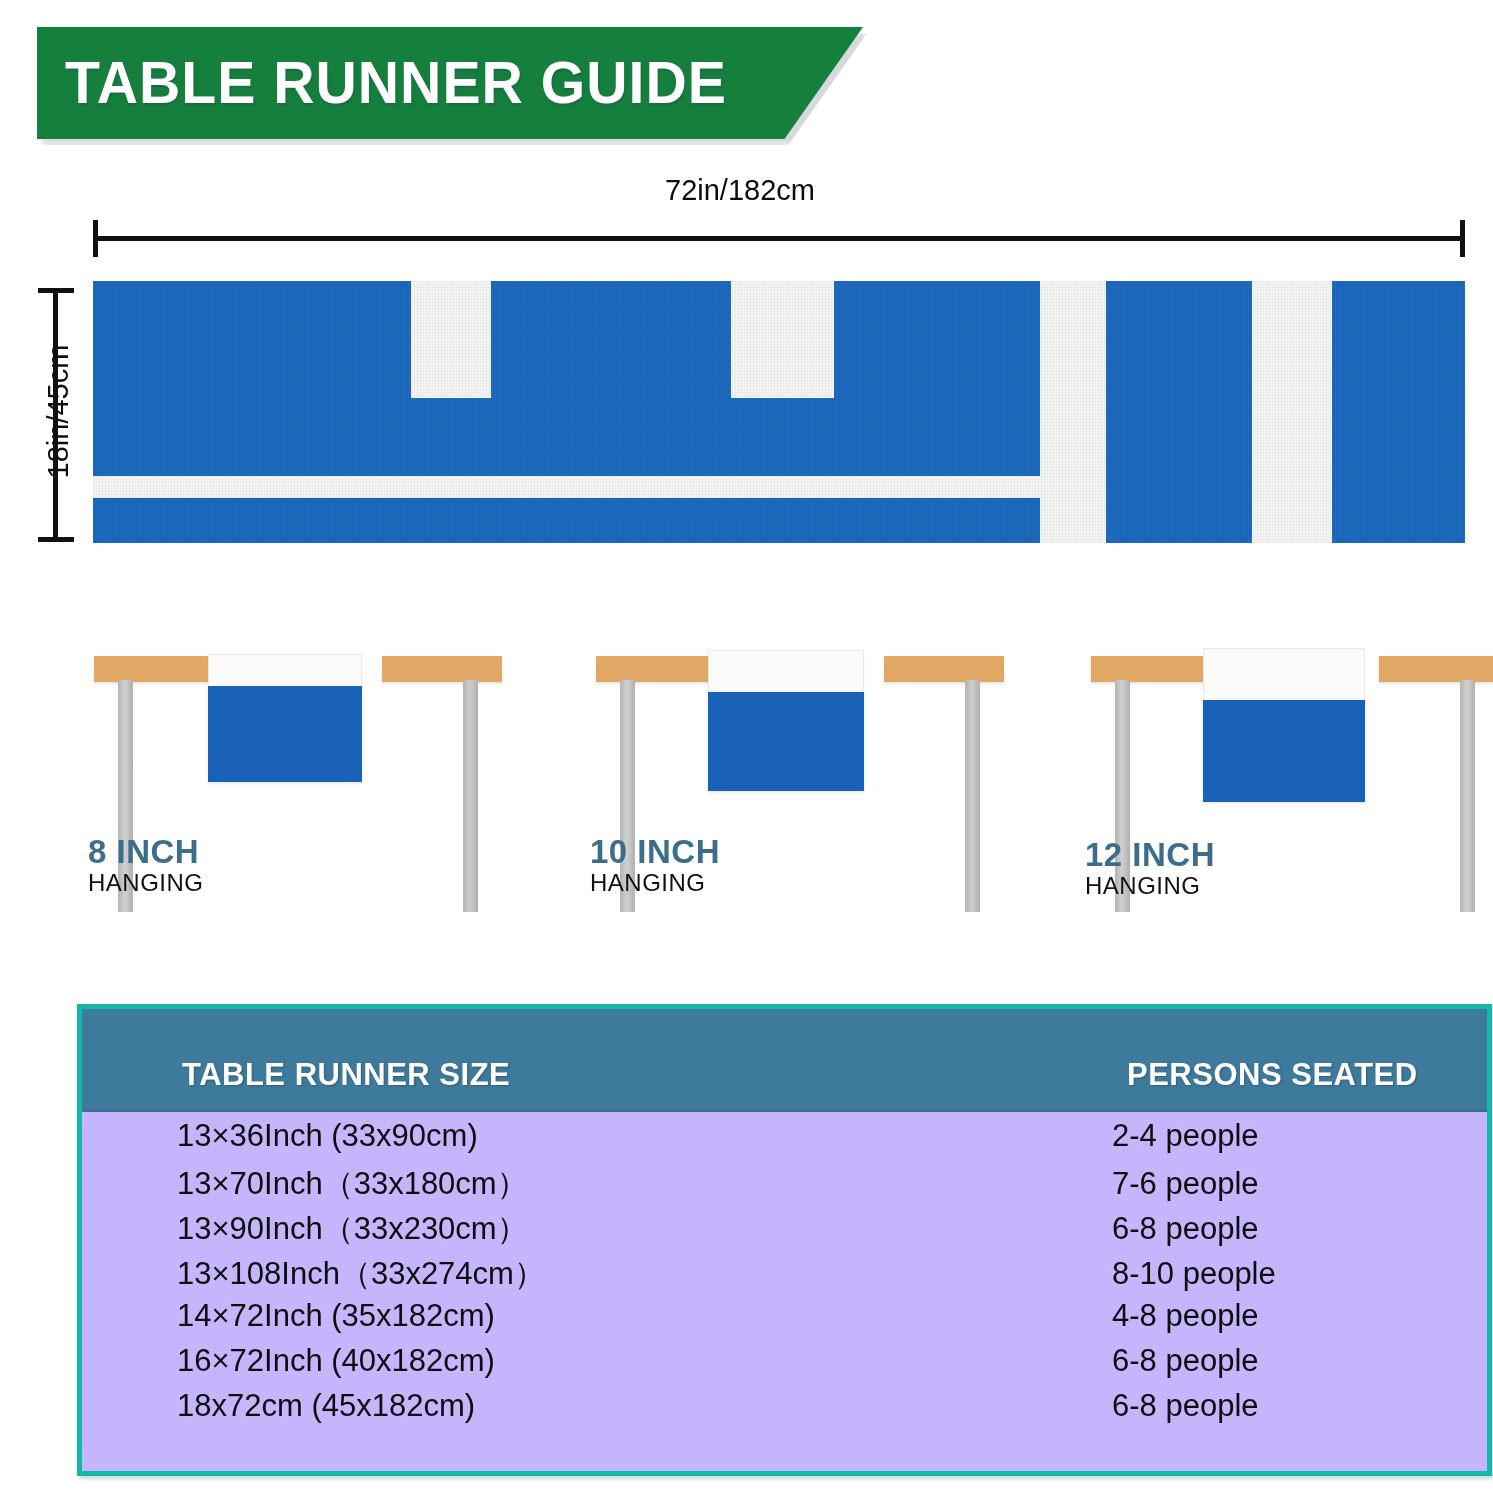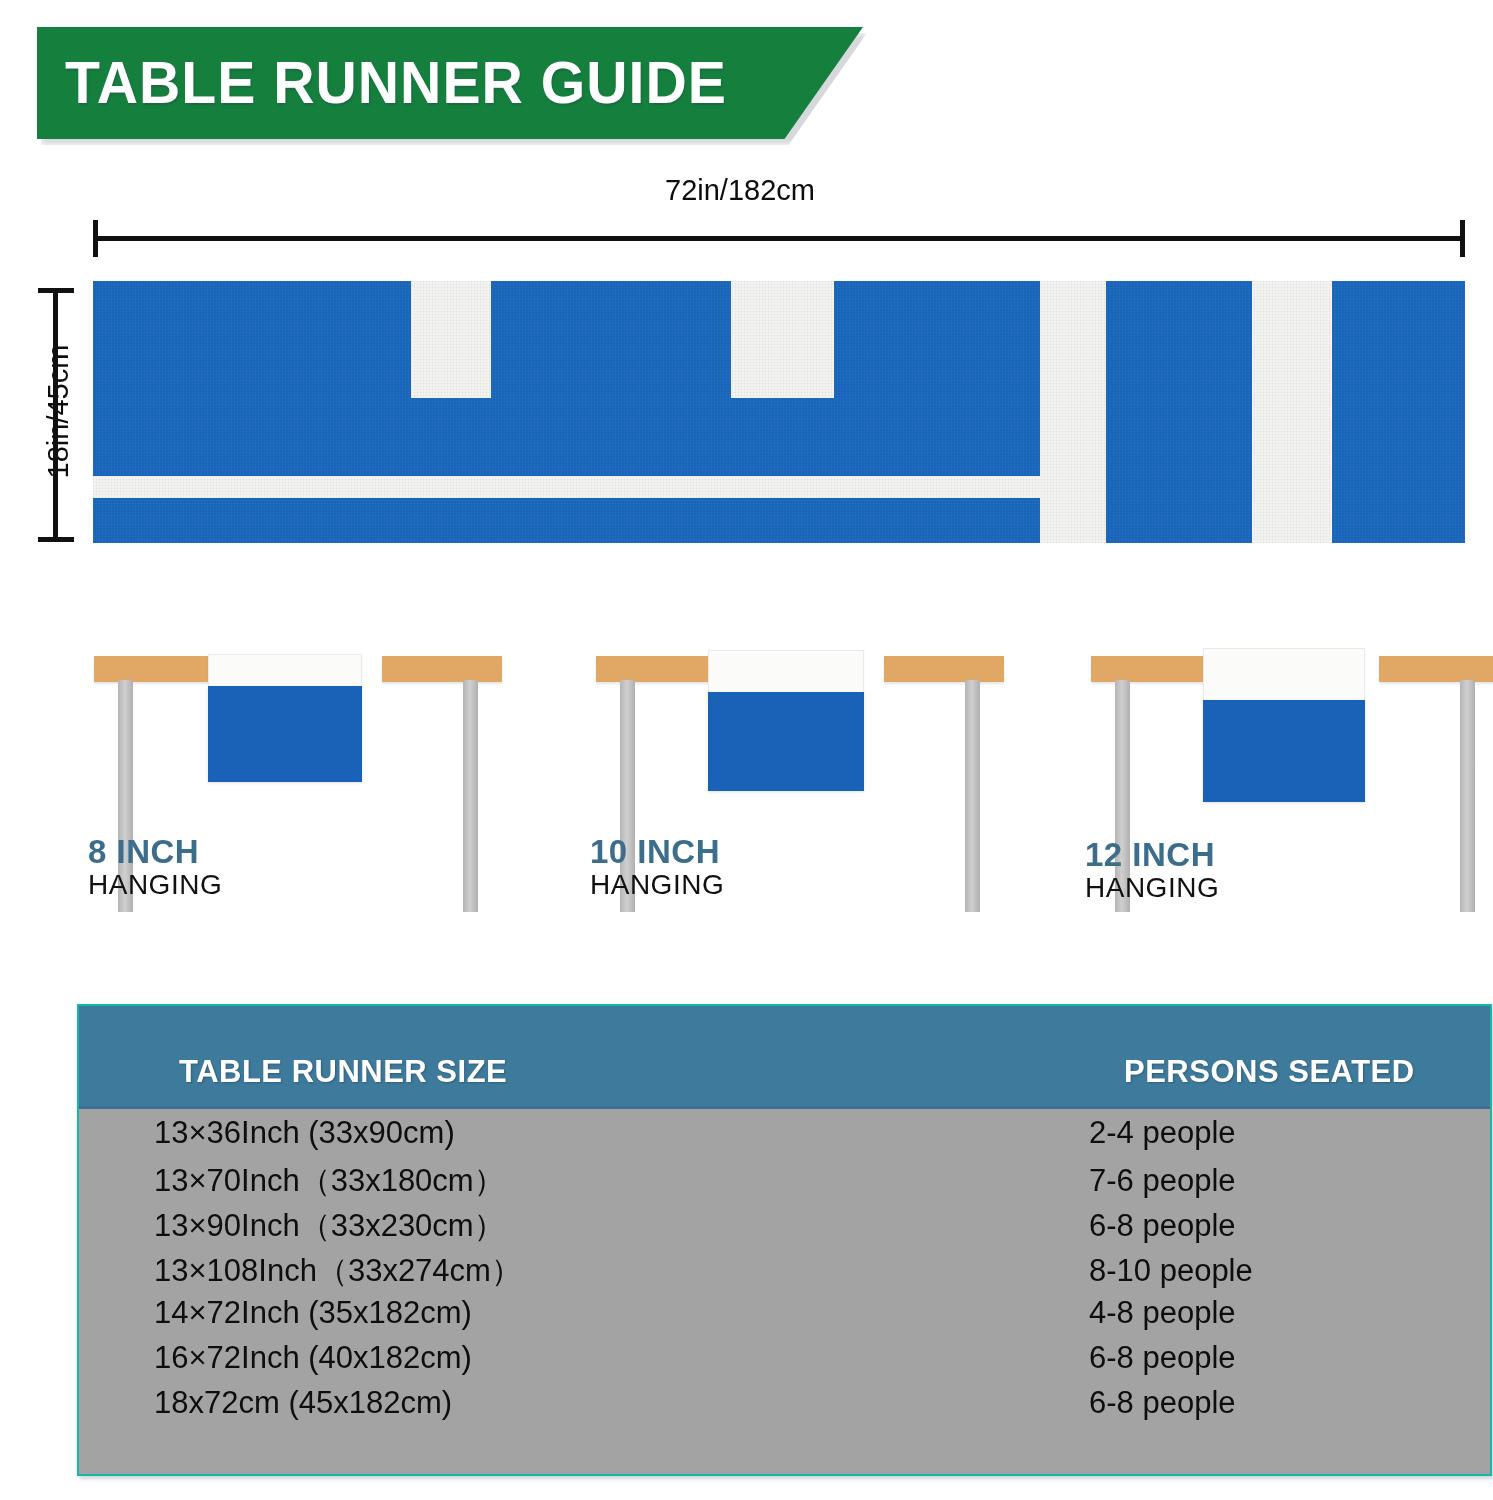--- a/index.html
+++ b/index.html
@@ -189,36 +189,36 @@
   .cap-inch {
     display: block;
     font-size: 33px;
     font-weight: bold;
     color: #3c6e8c;
     font-family: "Liberation Sans Narrow", "Liberation Sans", sans-serif;
     letter-spacing: 0.5px;
   }
   .cap-hanging {
     display: block;
-    font-size: 28px;
+    font-size: 24px;
     color: #111111;
     font-family: "Liberation Sans Narrow", "Liberation Sans", sans-serif;
     letter-spacing: 0.5px;
   }
 
   
   .size-table {
     position: absolute;
     left: 77px;
     top: 1004px;
     width: 1415px;
     height: 472px;
-    border: 2px solid #14b8a6;
+    border: 5px solid #14b8a6;
     box-sizing: border-box;
-    background: #a3a3a3;
+    background: #c4b5fd;
     box-shadow: 2px 3px 4px rgba(90,105,120,0.28);
   }
   .size-head {
     position: relative;
     height: 100px;
     background: #3e7a9b;
     border-bottom: 3px solid #3f6e93;
   }
   .head-cell {
     position: absolute;
@@ -230,20 +230,21 @@
     letter-spacing: 0.5px;
     text-shadow: 1px 1px 2px rgba(30,50,70,0.4);
     white-space: nowrap;
   }
   .head-size { left: 100px; }
   .head-persons { left: 1045px; }
 
   .size-body {
     position: relative;
     padding-top: 6px;
+    margin-left: 20px;
   }
   .size-row {
     display: flex;
     align-items: baseline;
     height: 45px;
   }
   .cell-size {
     width: 1010px;
     padding-left: 75px;
     box-sizing: border-box;

